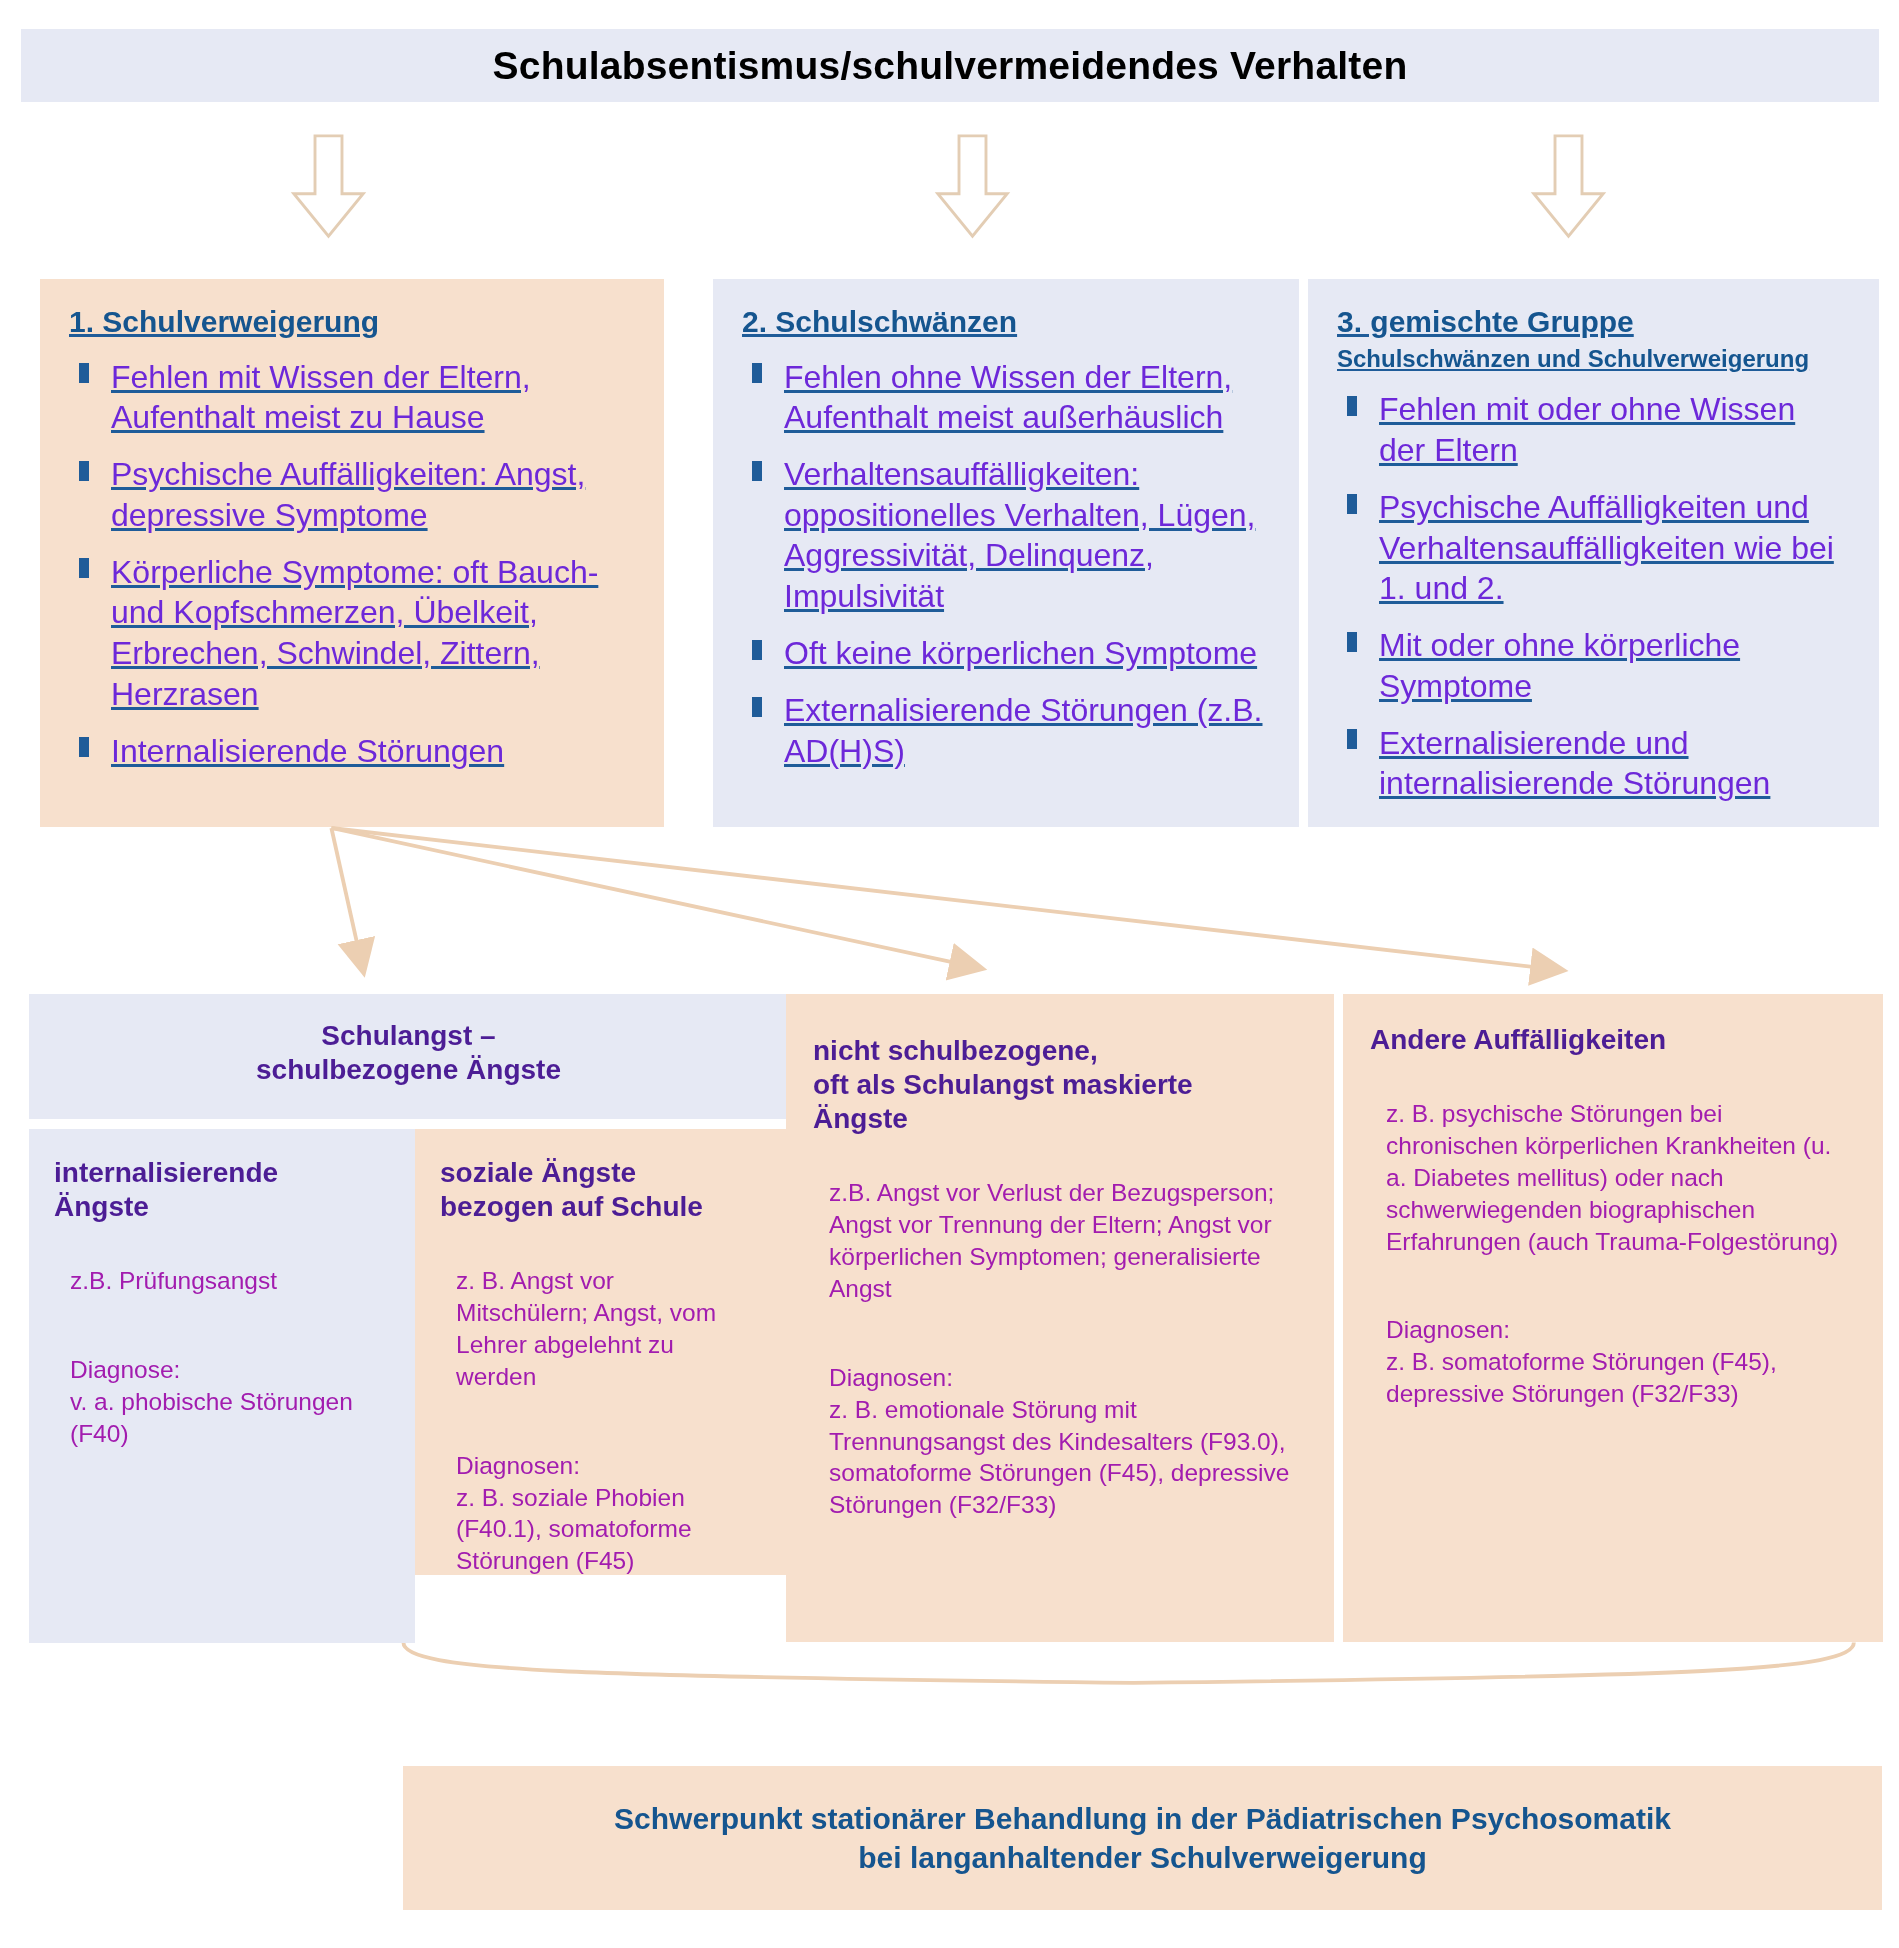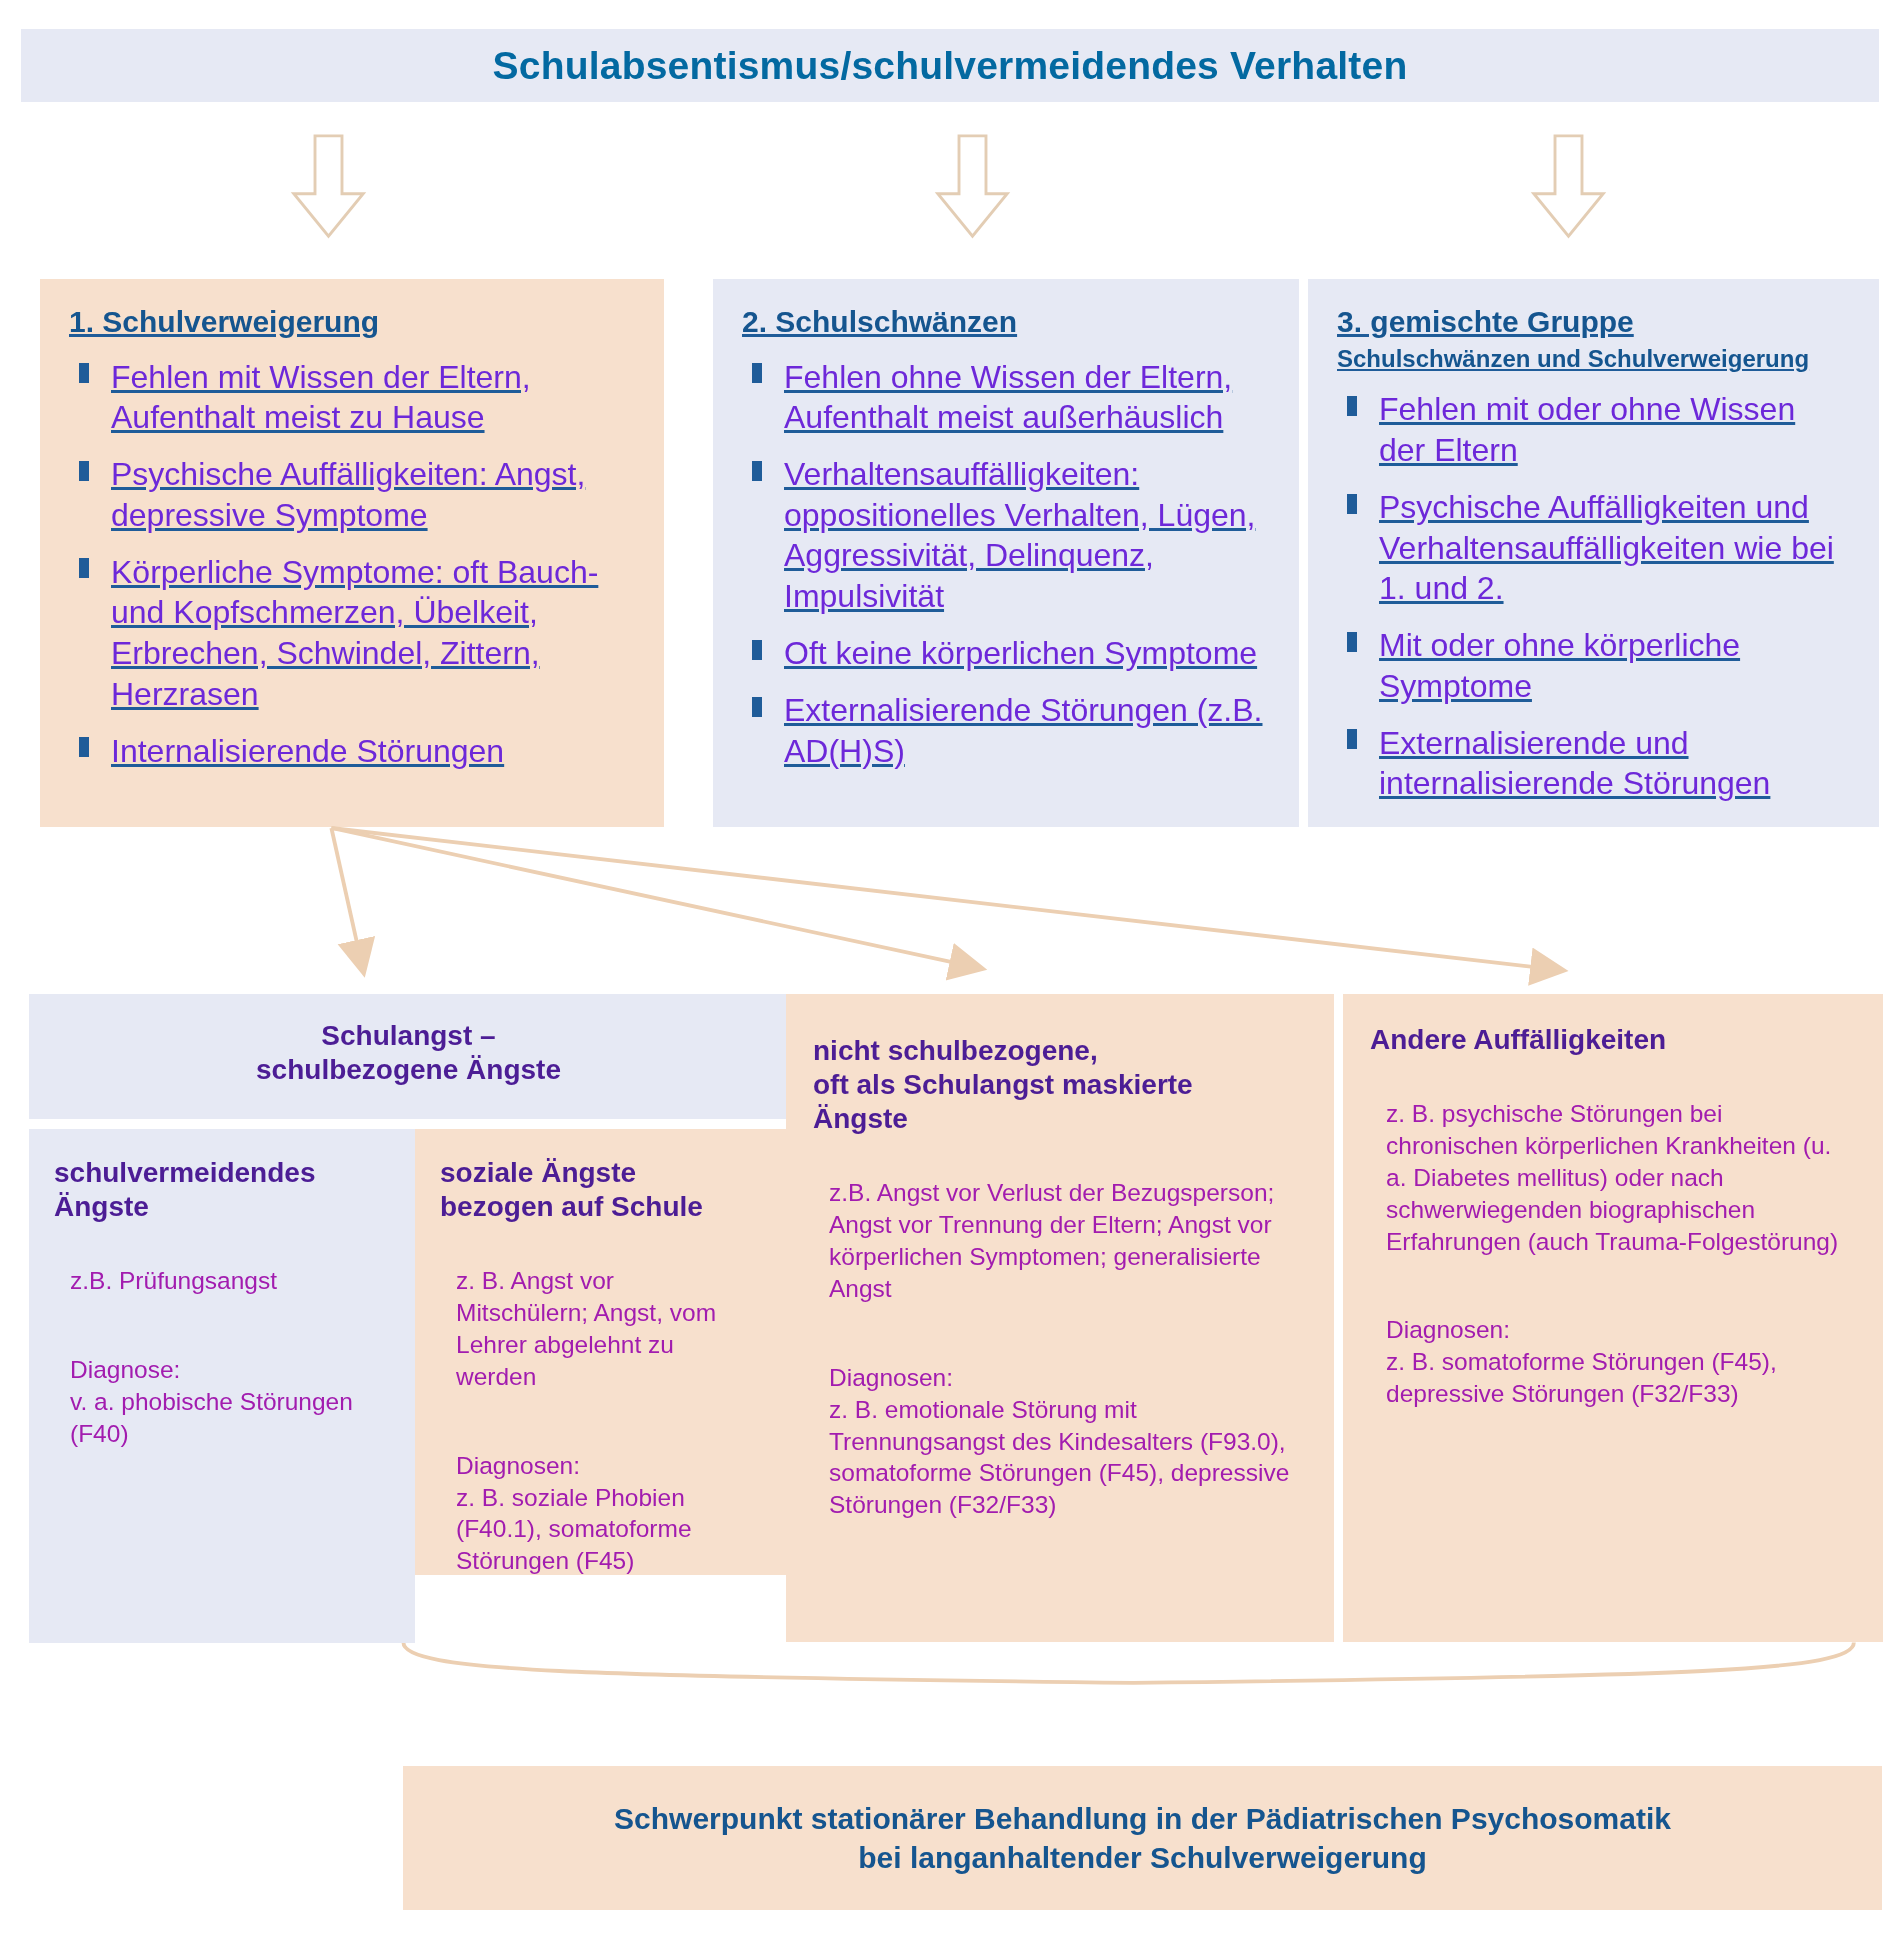--- a/index.html
+++ b/index.html
@@ -32,21 +32,21 @@
     width: 1858px;
     height: 73px;
     background: #e6e9f4;
     display: flex;
     align-items: center;
     justify-content: center;
   }
   .title-banner span {
     font-size: 39px;
     font-weight: bold;
-    color: #0369a1;
+    color: #000000;
     letter-spacing: 0.2px;
   }
 
   
   .down-arrow {
     position: absolute;
     width: 81px;
     height: 106px;
   }
   .down-arrow svg { display: block; }
@@ -209,21 +209,21 @@
 </svg>
 
 <div class="box blue" style="left:29px; top:994px; width:759px; height:125px;">
   <div style="text-align:center; padding-top:25px;">
     <div class="sec-head">Schulangst –</div>
     <div class="sec-head">schulbezogene Ängste</div>
   </div>
 </div>
 
 <div class="box blue" style="left:29px; top:1129px; width:386px; height:514px; padding:27px 25px;">
-  <div class="sec-head">schulvermeidendes</div>
+  <div class="sec-head">internalisierende</div>
   <div class="sec-head">Ängste</div>
   <div class="gap"></div>
   <p class="body-text">z.B. Prüfungsangst</p>
   <div class="gap"></div>
   <p class="body-text" style="white-space:pre-line;">Diagnose:
 v. a. phobische Störungen (F40)</p>
 </div>
 
 <div class="box peach" style="left:415px; top:1129px; width:373px; height:446px; padding:27px 25px;">
   <div class="sec-head">soziale Ängste</div>

